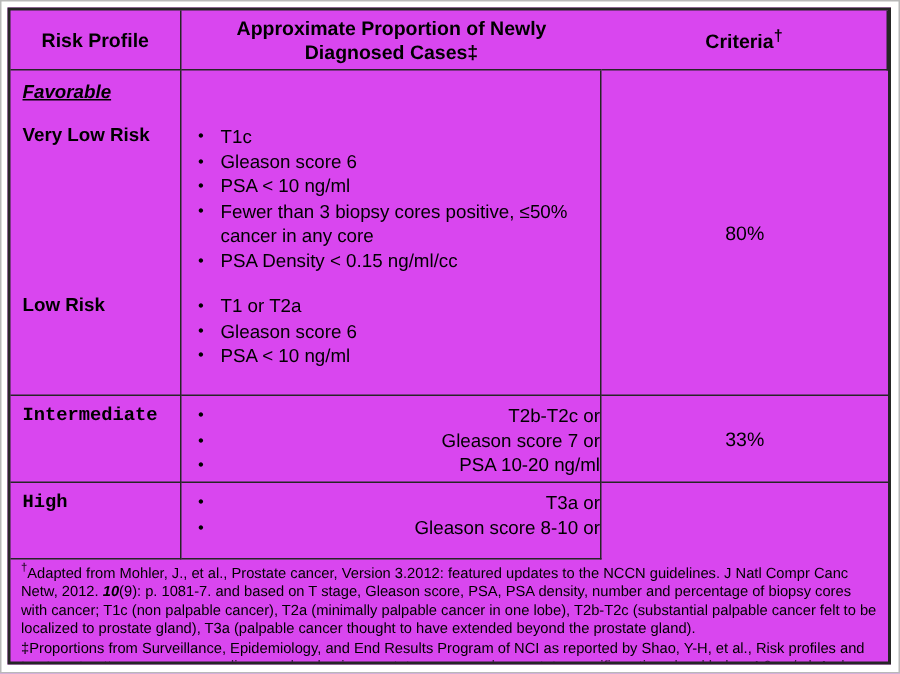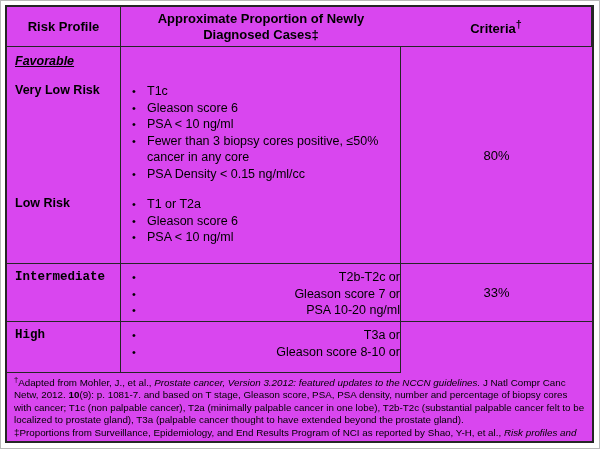--- a/index.html
+++ b/index.html
@@ -33,22 +33,22 @@
   ul.crit li {
     position:relative; padding-left:26px; font-size:12.5px; line-height:16.5px;
   }
   ul.crit li::before { content:"\2022"; position:absolute; left:11px; top:0; font-size:11px; }
   .crit-abs { position:absolute; left:0; right:4px; }
   .pct { display:flex; align-items:center; justify-content:center; font-size:13px; }
   .side-pad { padding:6px 8px 0 8px;font-family:Liberation Mono, monospace; }
   .crit-pad { padding-top:5px;text-align:right; }
   .foot { font-size:9.8px; line-height:12.4px; padding:4px 7px 0 7px; }
   .foot p { margin:0; }
-  .foot .it { font-style:italic; }
-  .foot b { font-weight:bold; }
+  .foot .it { }
+  .foot b { font-weight:bold;font-style:italic; }
   .foot sup { font-size:7.5px; vertical-align:super; line-height:0; }
 </style>
 </head>
 <body>
 
 <div class="frame"></div>
 
 <div class="rp-table">
 
   <div class="cell hdr">

